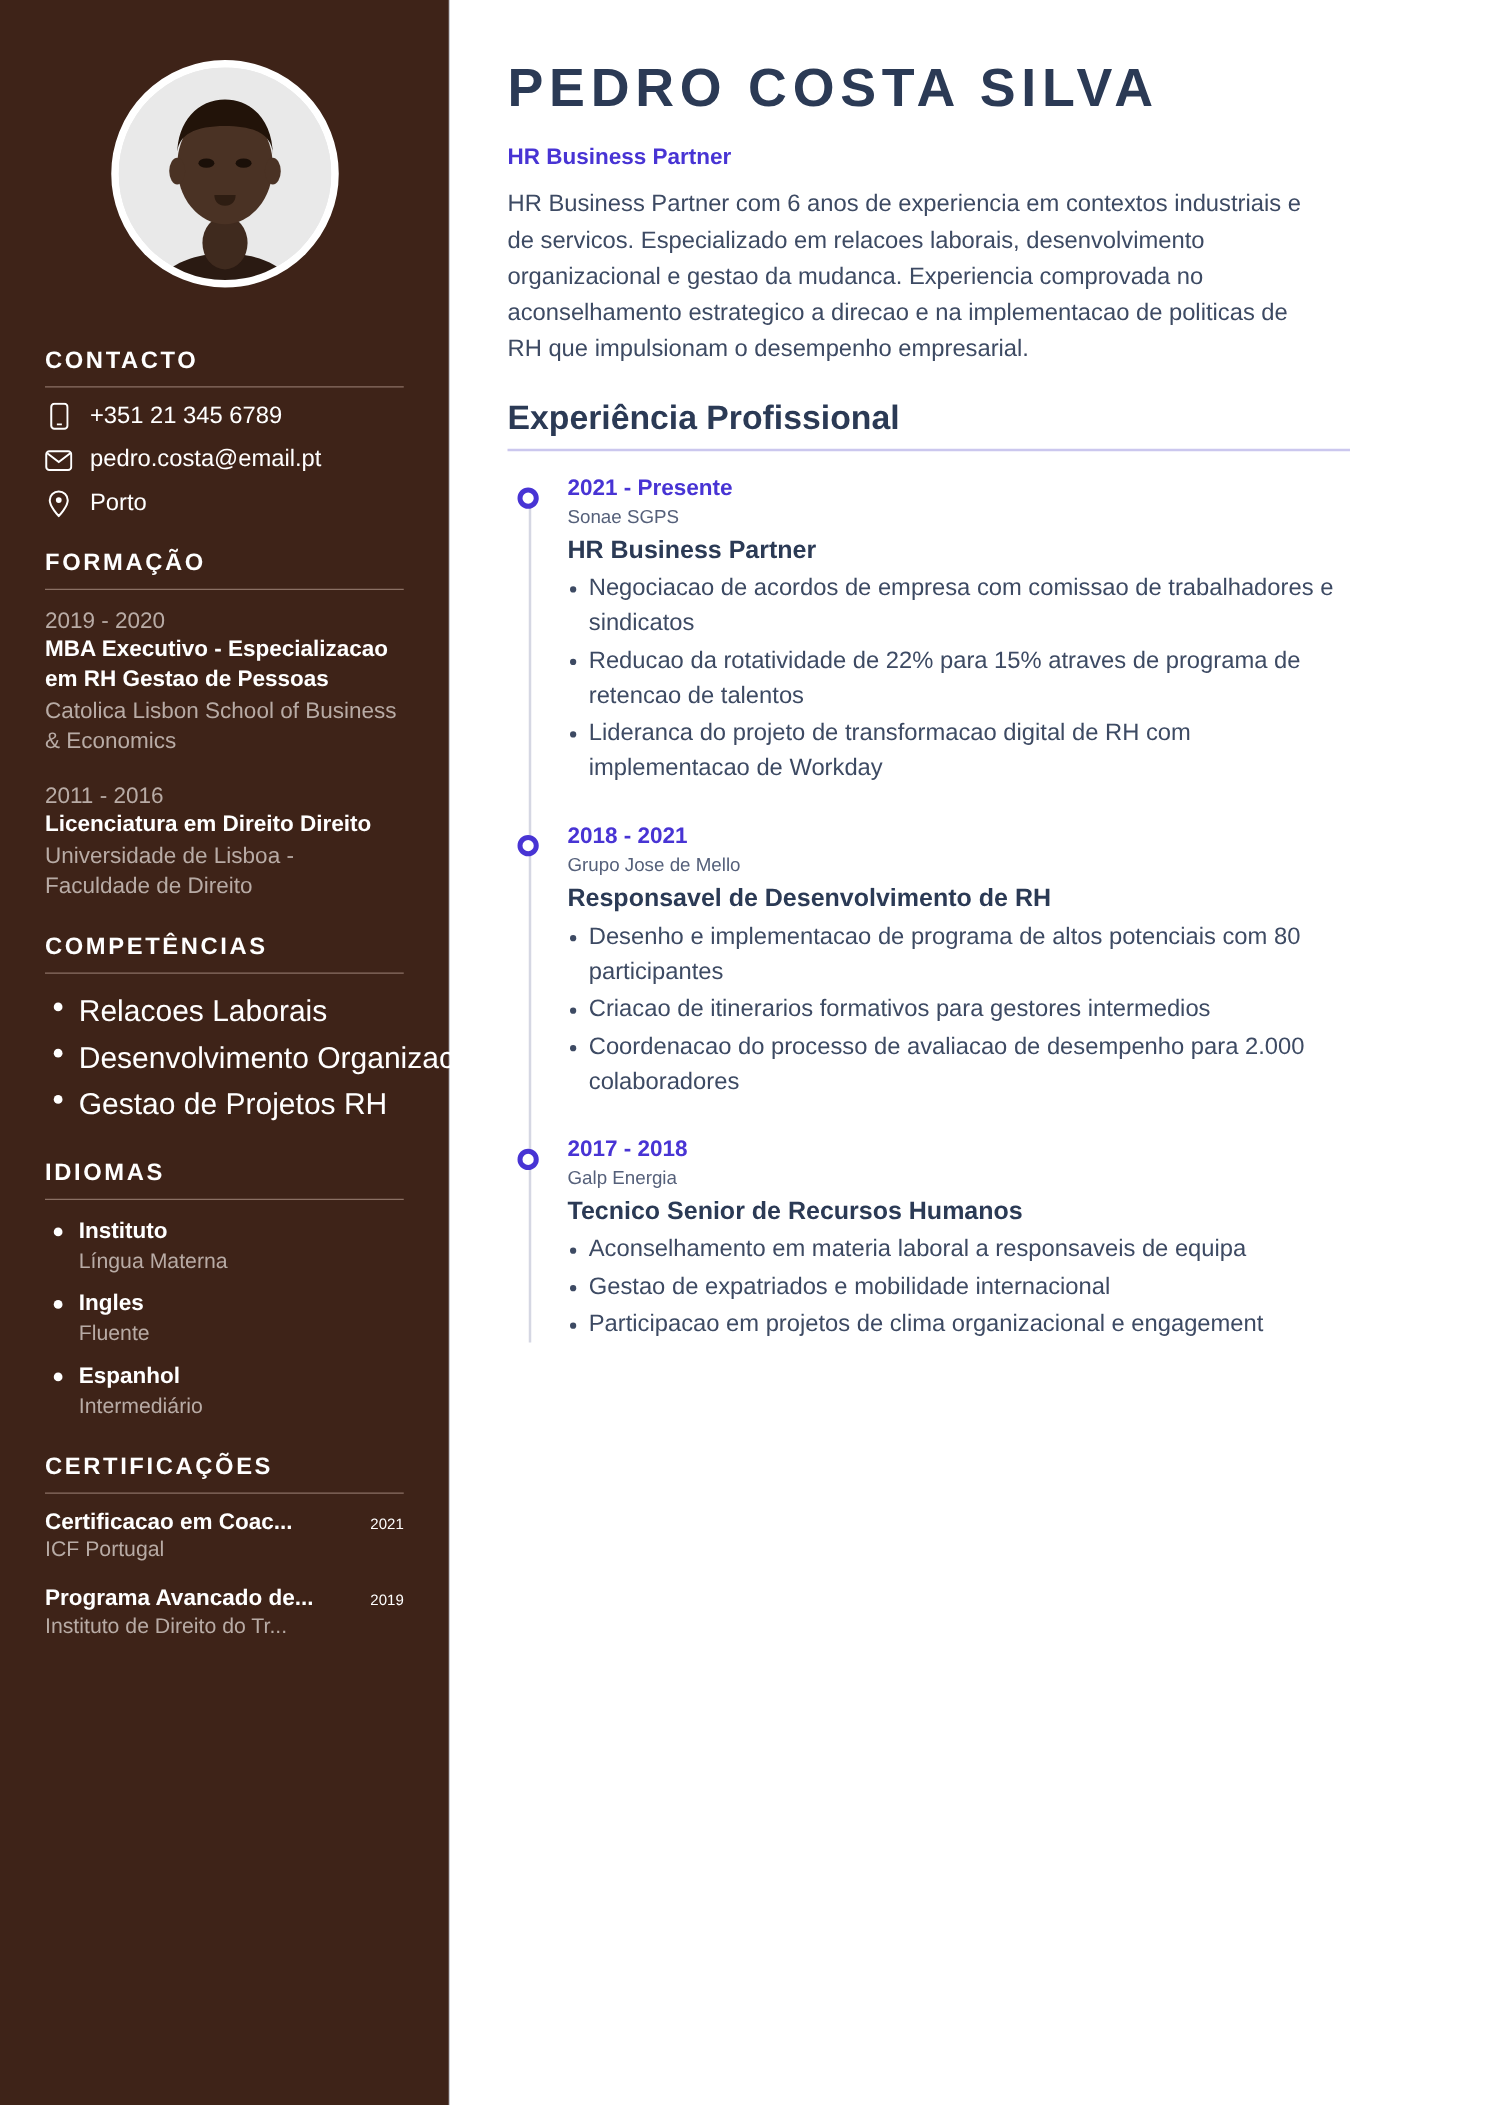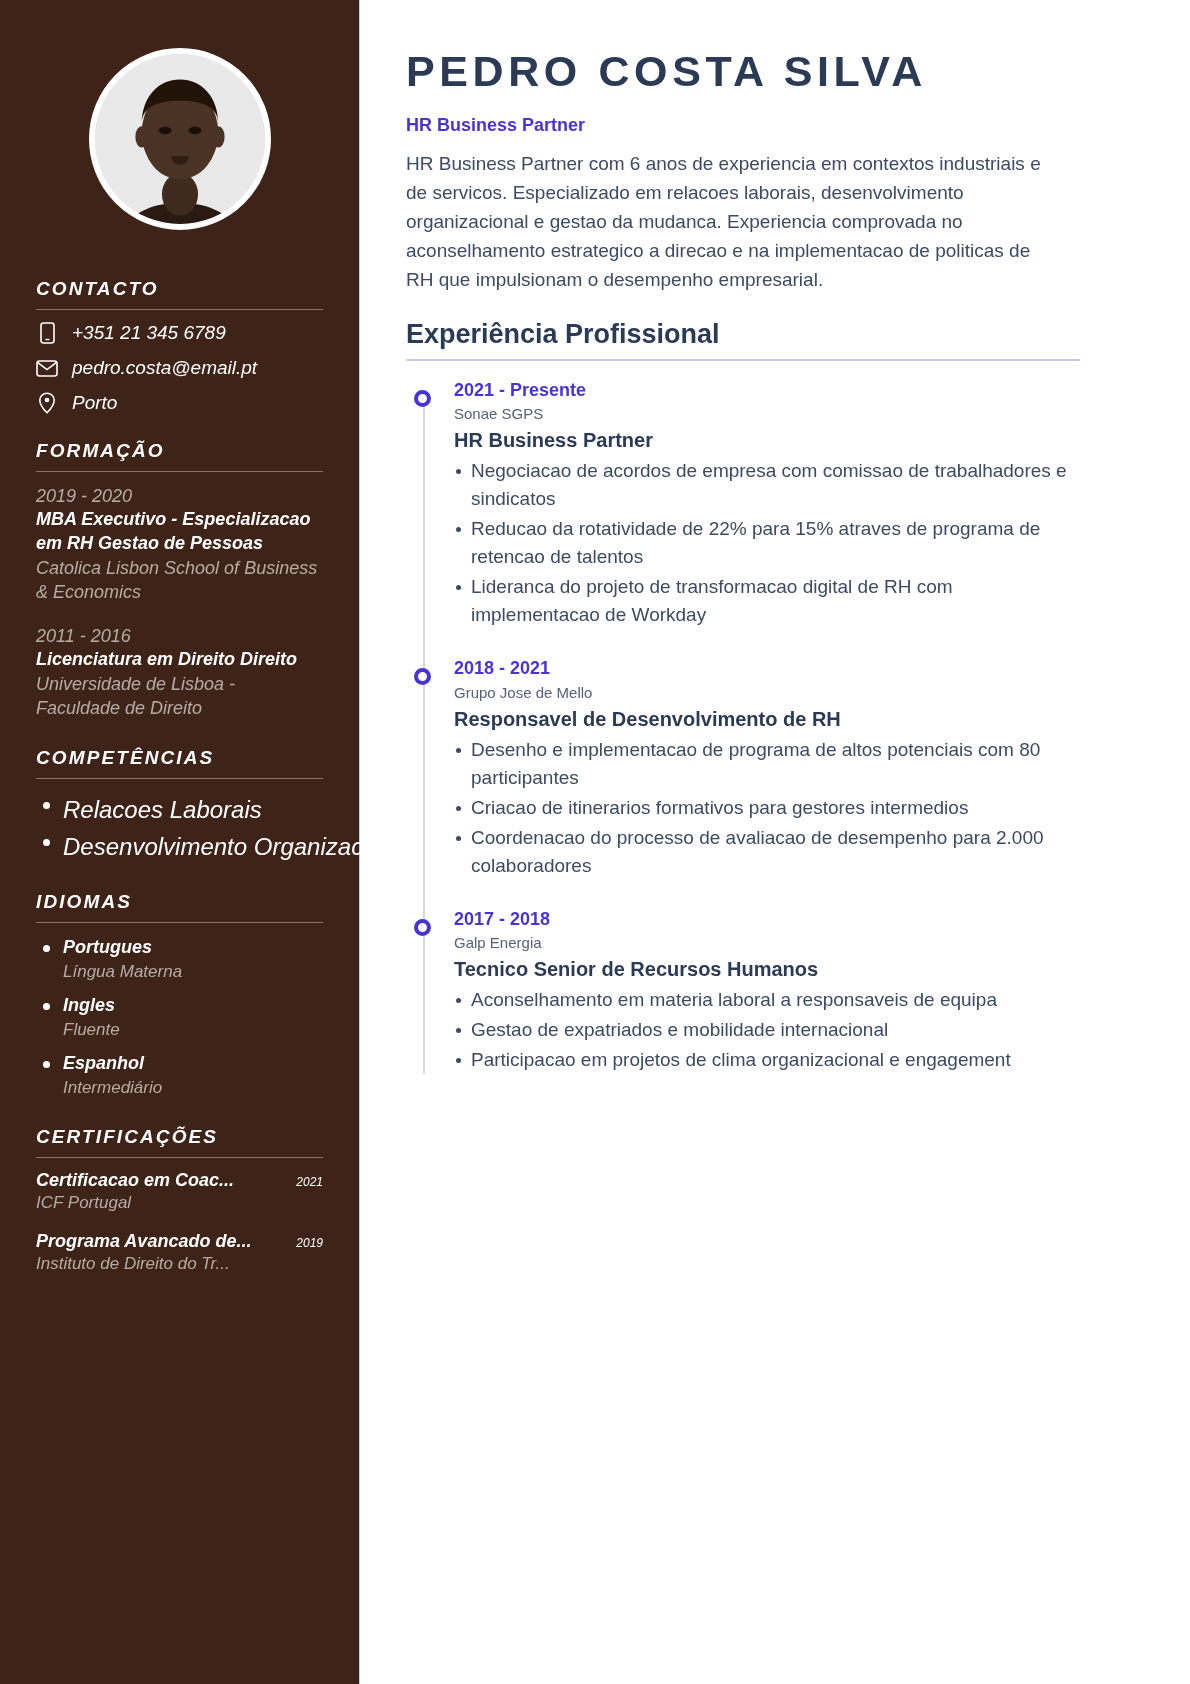--- a/index.html
+++ b/index.html
@@ -30,21 +30,21 @@
   .photo {
     width:182px; height:182px;
     border-radius:50%;
     border:6px solid #ffffff;
     overflow:hidden;
     background:#e8e8e8;
     position:relative;
   }
   .photo svg { display:block; width:100%; height:100%; }
 
-  .side-inner { padding:0 36px 0 36px;font-style:italic; }
+  .side-inner { padding:0 36px 0 36px; }
 
   .sec-title {
     font-size:19px;
     font-weight:bold;
     letter-spacing:2.1px;
     color:#ffffff;
     margin-top:26px;
   }
   .sec-rule {
     height:1px;
@@ -263,29 +263,30 @@
         <div class="edu-school">Universidade de Lisboa - Faculdade de Direito</div>
       </div>
     </div>
 
     <div>
       <div class="sec-title">COMPETÊNCIAS</div>
       <div class="sec-rule"></div>
       <ul class="sk-list">
         <li>Relacoes Laborais</li>
         <li>Desenvolvimento Organizacional</li>
+        <li>Gestao de Projetos RH</li>
       </ul>
     </div>
 
     <div>
       <div class="sec-title">IDIOMAS</div>
       <div class="sec-rule"></div>
 
       <div class="lang-item">
-        <div class="lang-name">Portugues</div>
+        <div class="lang-name">Instituto</div>
         <div class="lang-level">Língua Materna</div>
       </div>
       <div class="lang-item">
         <div class="lang-name">Ingles</div>
         <div class="lang-level">Fluente</div>
       </div>
       <div class="lang-item">
         <div class="lang-name">Espanhol</div>
         <div class="lang-level">Intermediário</div>
       </div>

